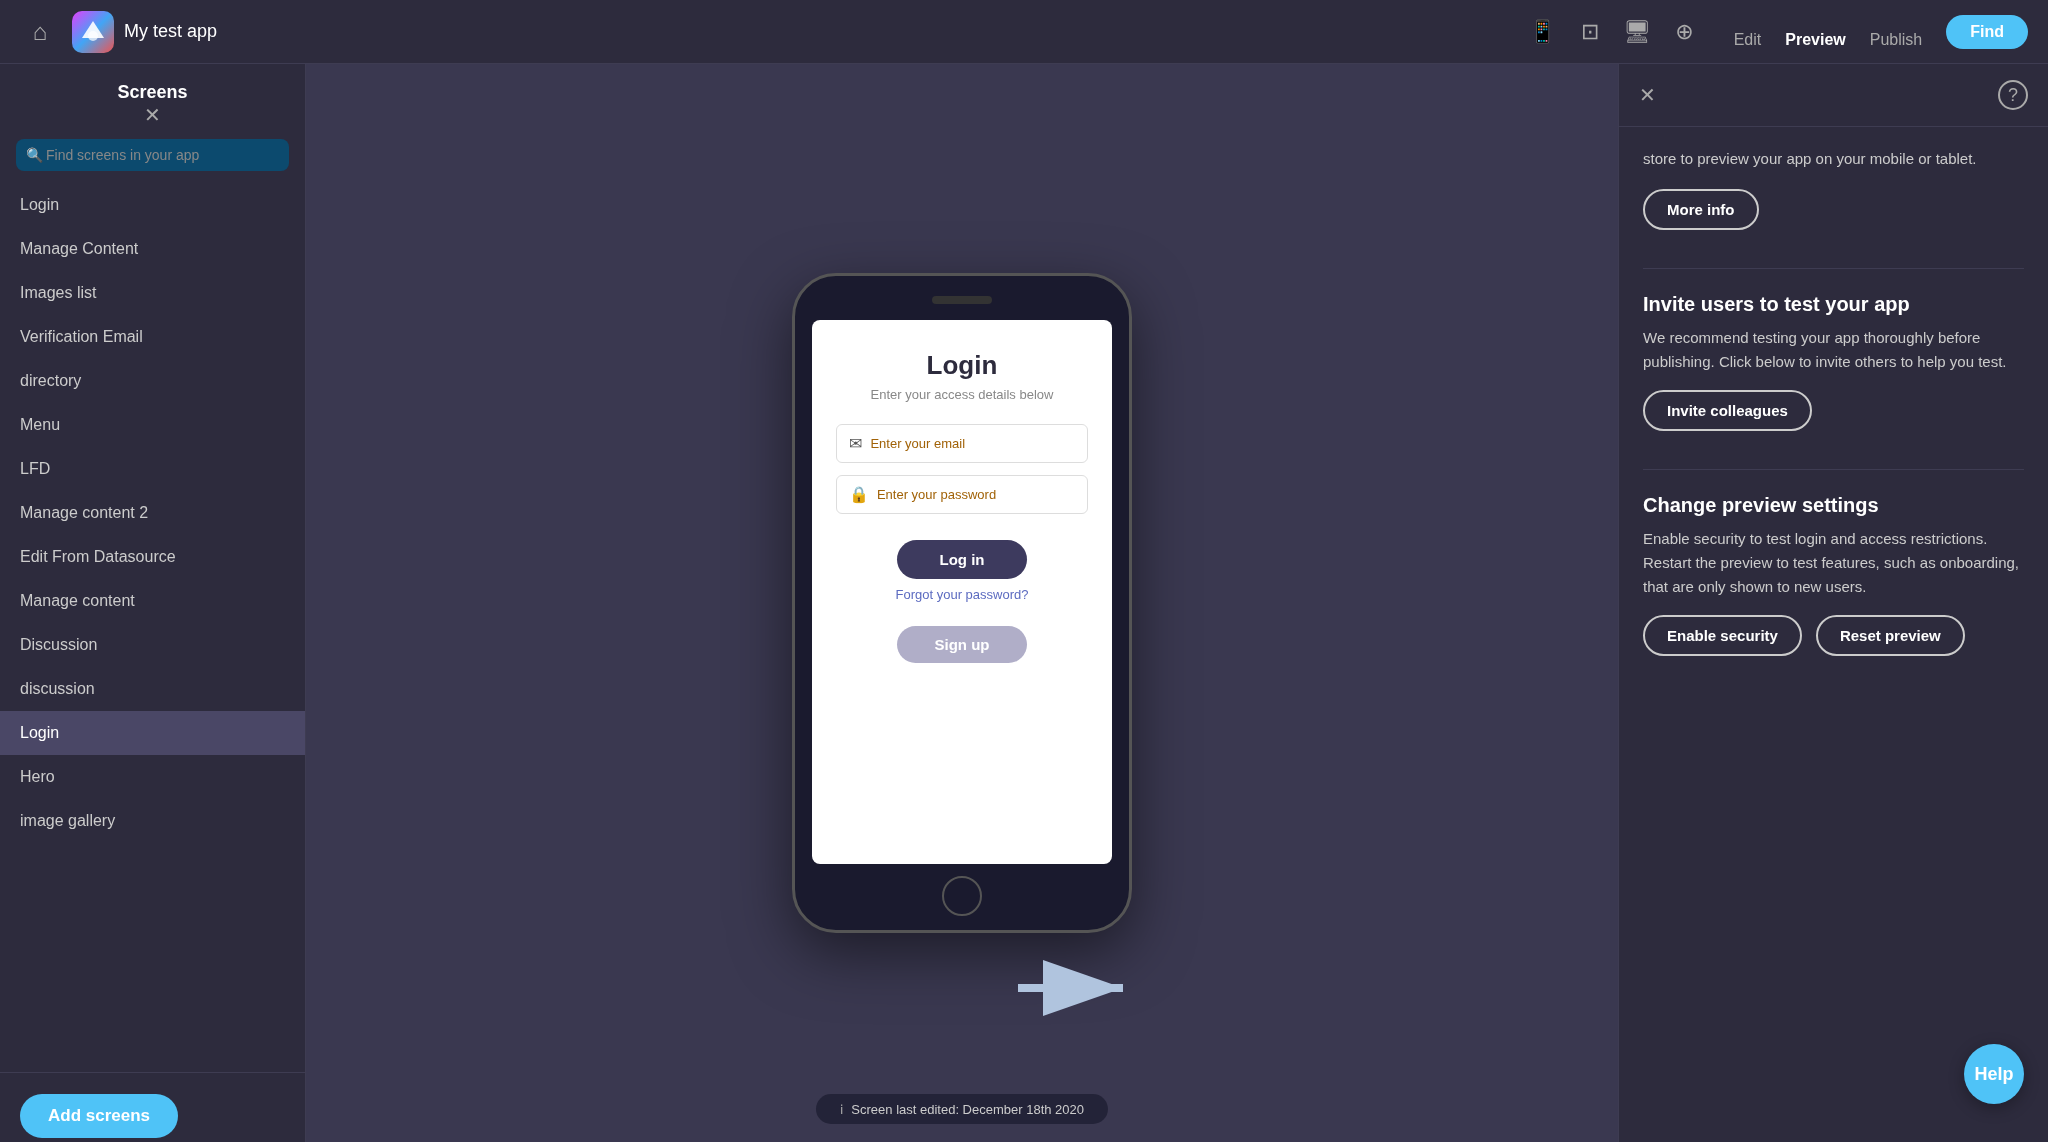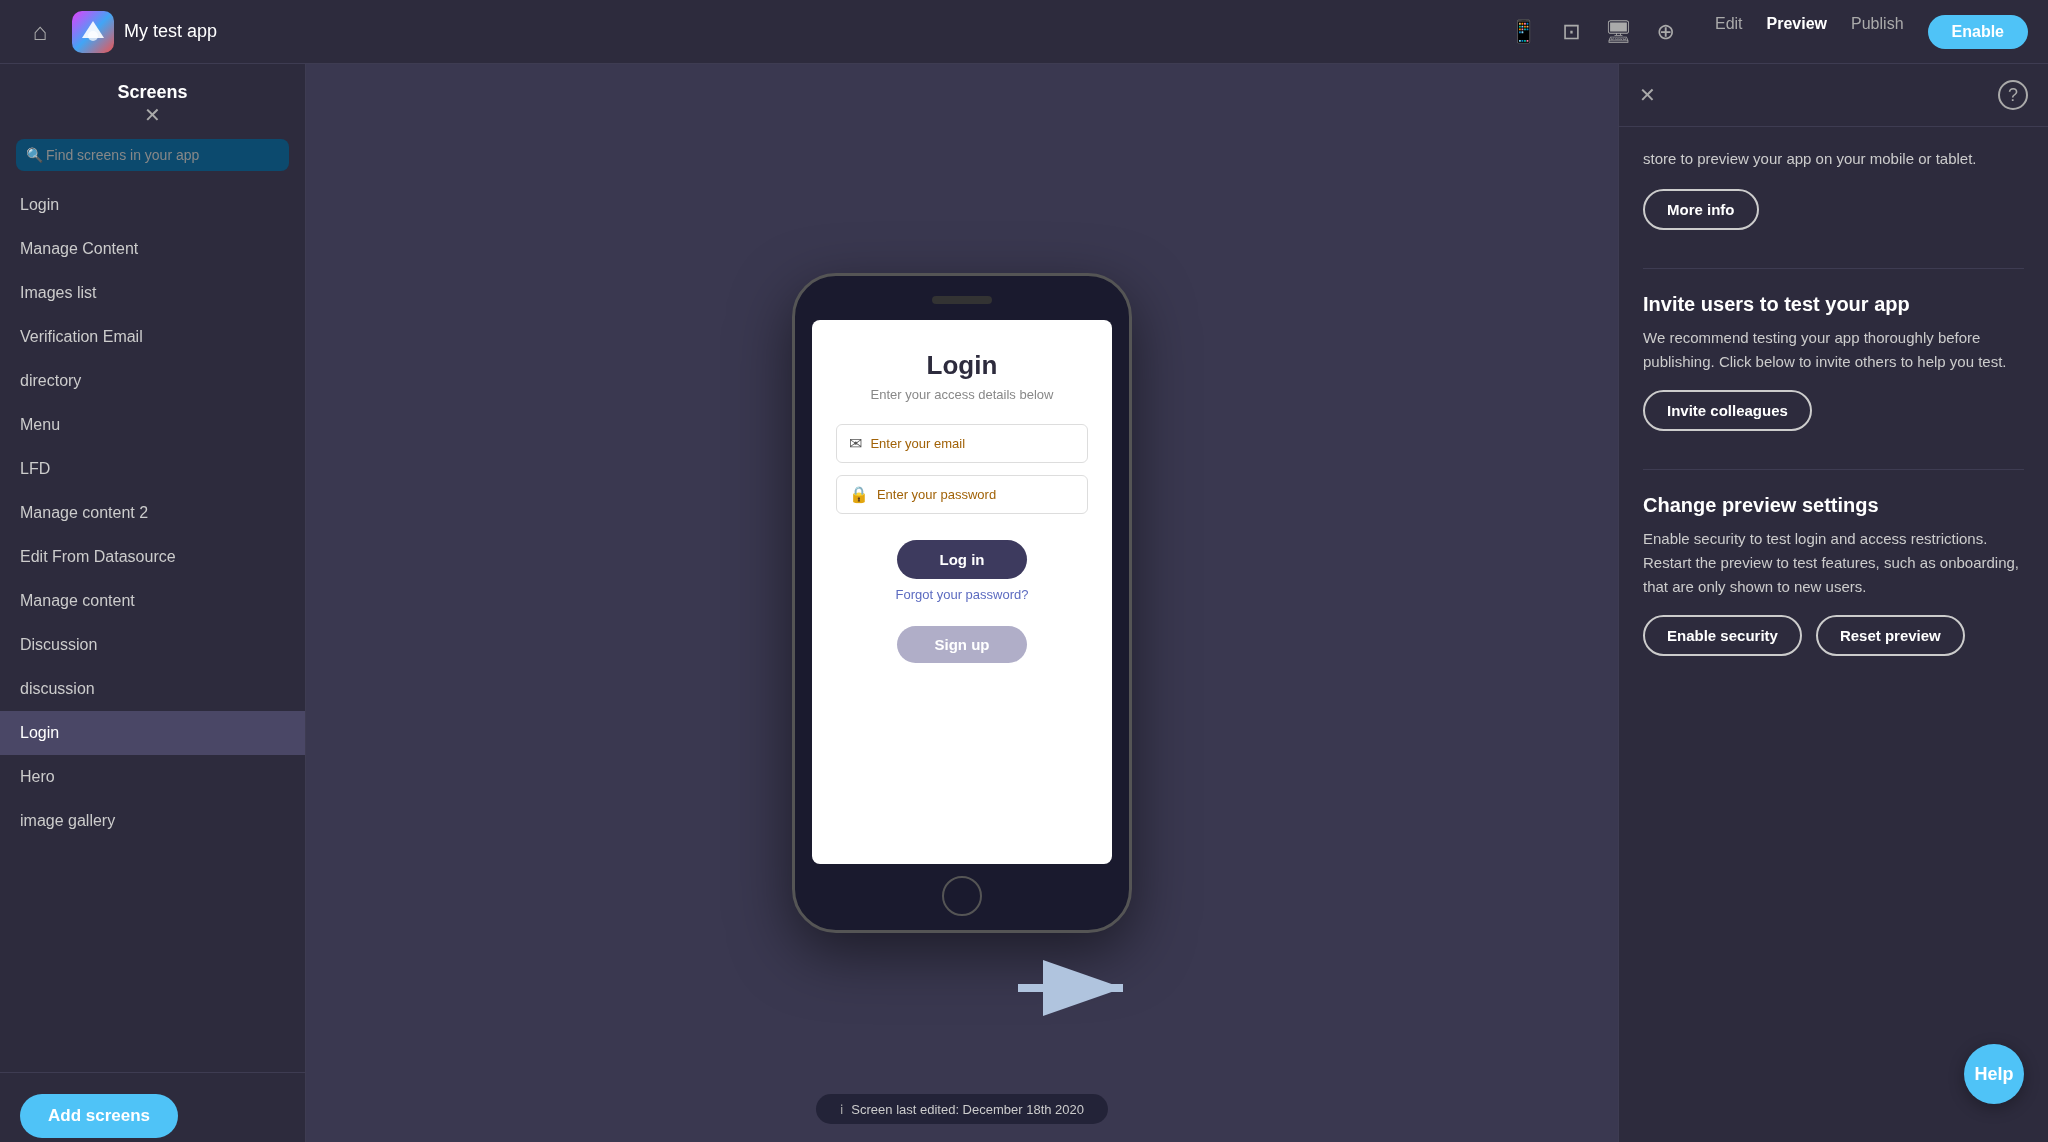--- a/index.html
+++ b/index.html
@@ -42,21 +42,21 @@
       margin-right: auto;
     }
     .nav-device-icons {
       display: flex; gap: 24px; align-items: center;
       margin-right: 40px;
     }
     .nav-device-icons span {
       font-size: 22px; color: #aaa; cursor: pointer;
     }
     .nav-actions {
-      display: flex; align-items: flex-start; gap: 24px;
+      display: flex; align-items: flex-end; gap: 24px;
     }
     .nav-actions .nav-link {
       font-size: 16px; color: #aaa; cursor: pointer;
     }
     .nav-actions .nav-link.active {
       color: #fff; font-weight: 600;
     }
     .nav-actions .btn-share {
       background: #4fc3f7;
       border: none; border-radius: 24px;
@@ -403,21 +403,21 @@
   <div class="nav-device-icons">
     <span>📱</span>
     <span>⊡</span>
     <span>🖥</span>
     <span>⊕</span>
   </div>
   <div class="nav-actions">
     <span class="nav-link">Edit</span>
     <span class="nav-link active">Preview</span>
     <span class="nav-link">Publish</span>
-    <button class="btn-share">Enable</button>
+    <button class="btn-share">Find</button>
   </div>
 </div>
 
 <div class="main-area">
 
   <div class="sidebar">
     <div class="sidebar-header">
       <span class="sidebar-title">Screens</span>
       <span class="sidebar-close">✕</span>
     </div>

